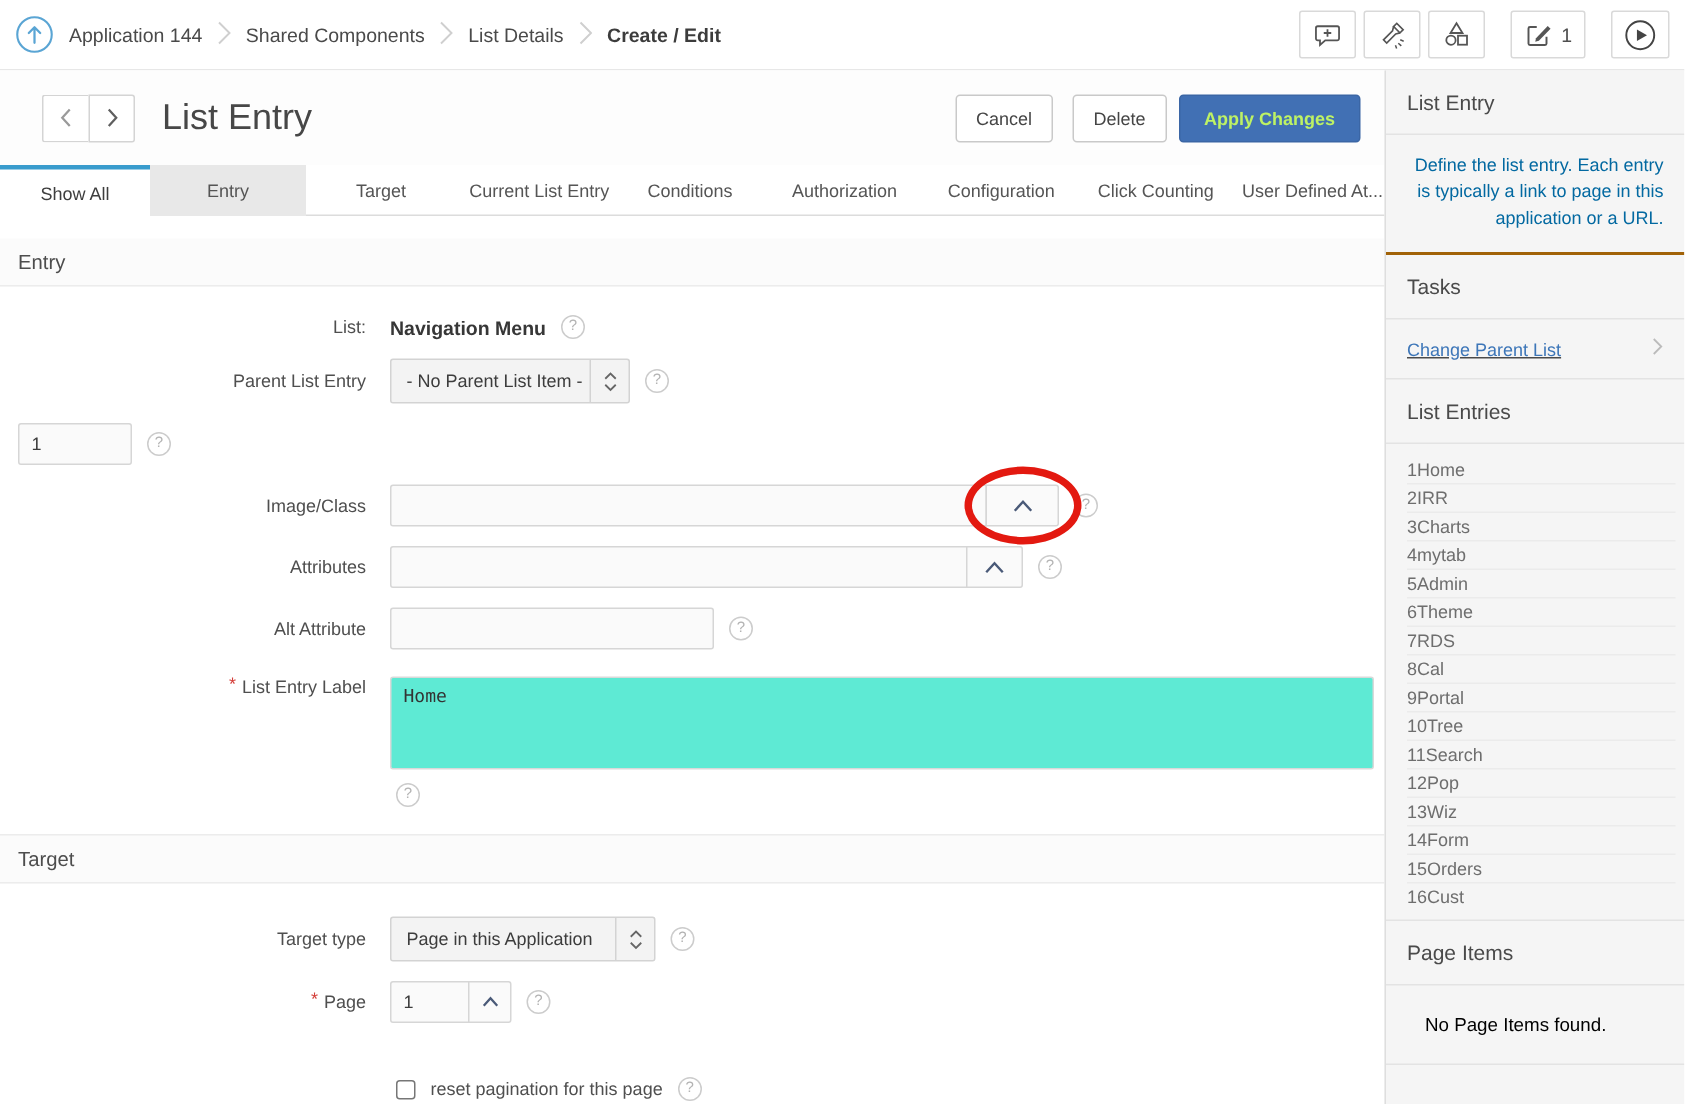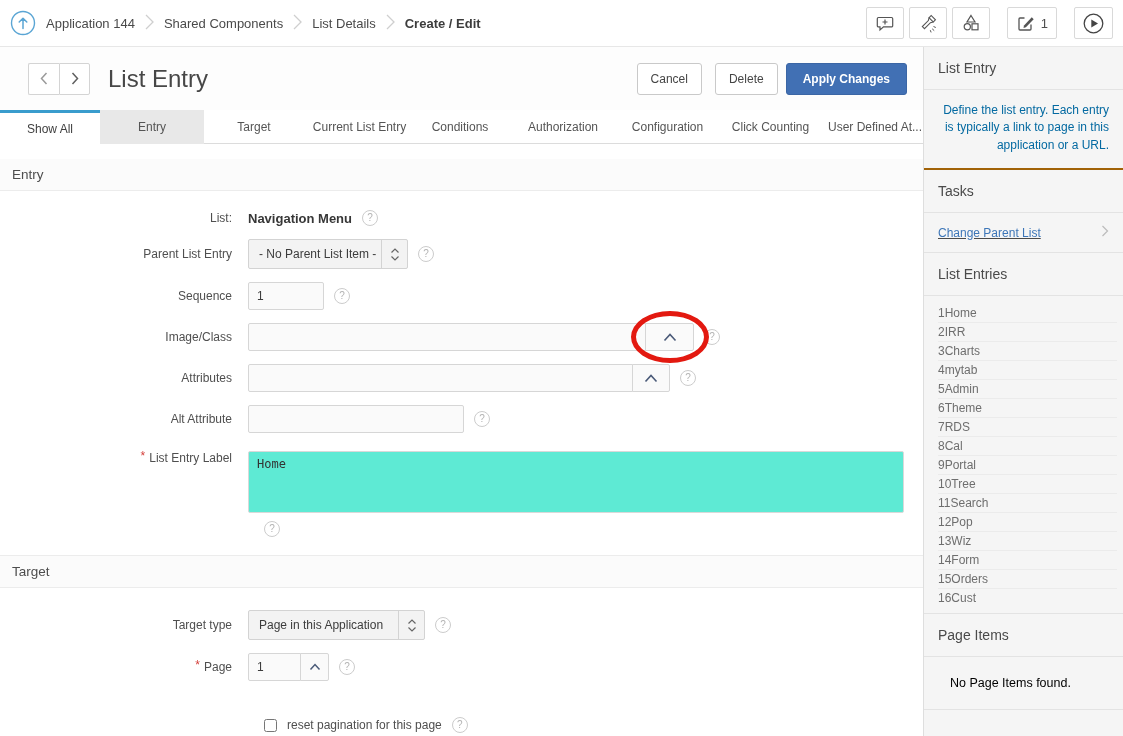--- a/index.html
+++ b/index.html
@@ -28,21 +28,21 @@
   .page-header { height:63px; display:flex; align-items:center; padding:0 16px 0 28px; background:#fdfdfd; }
   .nav-group { display:flex; }
   .nav-btn { width:31px; height:32px; background:#fff; border:1px solid #d4d4d4; display:inline-flex; align-items:center; justify-content:center; cursor:pointer; }
   .nav-btn:first-child { border-right:none; border-radius:2px 0 0 2px; }
   .nav-btn:last-child { border-radius:0 2px 2px 0; }
   .page-title { font-size:24px; font-weight:400; color:#474747; margin-left:18px; }
   .header-buttons { margin-left:auto; display:flex; align-items:center; }
   .btn { font-size:12px; border-radius:3px; cursor:pointer; padding:8px 13px; border:1px solid #c9c9c9; background:#fff; color:#454545; font-family:inherit; }
   .btn-cancel { margin-right:13px; }
   .btn-delete { margin-right:8px; }
-  .btn-primary { background:#4170b4; border-color:#3b66a5; color:#ffffff; font-weight:bold; padding:8px 16px; }
+  .btn-primary { background:#4170b4; border-color:#3b66a5; color:#bef264; font-weight:bold; padding:8px 16px; }
 
   
   .tabbar { display:flex; border-bottom:1px solid #dcdcdc; height:34px; flex:0 0 auto; }
   .tab { display:flex; align-items:center; justify-content:center; font-size:12px; color:#555; cursor:pointer; height:34px; }
   .tab:nth-child(1){ width:100px; }
   .tab:nth-child(2){ width:104px; }
   .tab:nth-child(3){ width:100px; }
   .tab:nth-child(4){ width:111px; }
   .tab:nth-child(5){ width:90px; }
   .tab:nth-child(6){ width:116px; }
@@ -50,21 +50,21 @@
   .tab:nth-child(8){ width:113px; }
   .tab:nth-child(9){ width:96px; }
   .tab.active { background:#fff; border-top:3px solid #399ccd; height:35px; margin-bottom:-1px; color:#3e3e3e; }
   .tab.shaded { background:#e8e8e8; }
 
   
   .scroll-area { flex:1; overflow:hidden; }
   .section-heading { background:#fbfbfb; border-bottom:1px solid #ececec; padding:8px 12px; font-size:13.5px; color:#4d4d4d; }
   .section-heading.with-top { border-top:1px solid #ececec; margin-top:14px; }
   .form-body { padding:6px 0 4px 0; }
-  .frow { display:flex; align-items:center; margin-top:13px; }
+  .frow { display:flex; align-items:center; margin-top:13px;padding-left:12px; }
   .frow.top-align { align-items:flex-start; }
   .flabel { width:248px; flex:0 0 248px; text-align:right; padding-right:16px; color:#4f4f4f; position:relative; }
   .req::before { content:"*"; color:#d43f3a; margin-right:4px; position:relative; top:-2px; }
   .fvalue-strong { font-size:13px; font-weight:bold; color:#373737; }
   .help-icon { width:16px; height:16px; border:1px solid #ccc; border-radius:50%; color:#b3b3b3; font-size:10px; line-height:14px; text-align:center; display:inline-block; margin-left:10px; flex:0 0 16px; cursor:pointer; background:#fff; }
   .help-icon::after { content:"?"; }
   .text-input { height:28px; border:1px solid #d6d6d6; background:#fafafa; border-radius:2px; padding:0 8px; font-family:inherit; font-size:12px; color:#3c3c3c; }
   .select-box { height:30px; border:1px solid #d3d3d3; background:#f3f3f3; border-radius:2px; display:flex; align-items:center; cursor:pointer; }
   .select-text { padding:0 10px; flex:1; color:#3c3c3c; white-space:nowrap; overflow:hidden; }
   .select-stepper { width:26px; align-self:stretch; border-left:1px solid #d3d3d3; display:flex; align-items:center; justify-content:center; }
@@ -225,21 +225,20 @@
                   <svg width="10" height="15" viewBox="0 0 10 15">
                     <polyline points="1.5,5.5 5,2 8.5,5.5" fill="none" stroke="#666" stroke-width="1.2"></polyline>
                     <polyline points="1.5,9.5 5,13 8.5,9.5" fill="none" stroke="#666" stroke-width="1.2"></polyline>
                   </svg>
                 </span>
             </div>
             <span class="help-icon"></span>
           </div>
 
           <div class="frow">
-            <div class="flabel">Sequence</div>
             <input class="text-input" style="width: 76px;" value="1">
             <span class="help-icon"></span>
           </div>
 
           <div class="frow">
             <div class="flabel">Image/Class</div>
             <div class="lov-group" style="width:446px;">
               <input class="text-input" value="" style="">
               <button class="lov-btn">
                   <svg width="14" height="9" viewBox="0 0 14 9">

